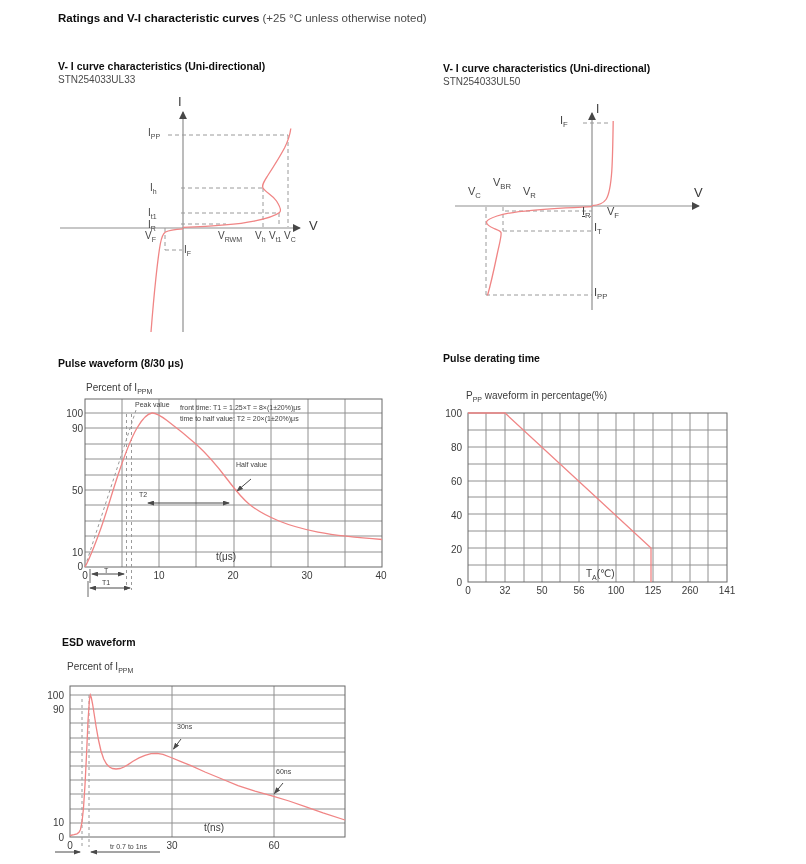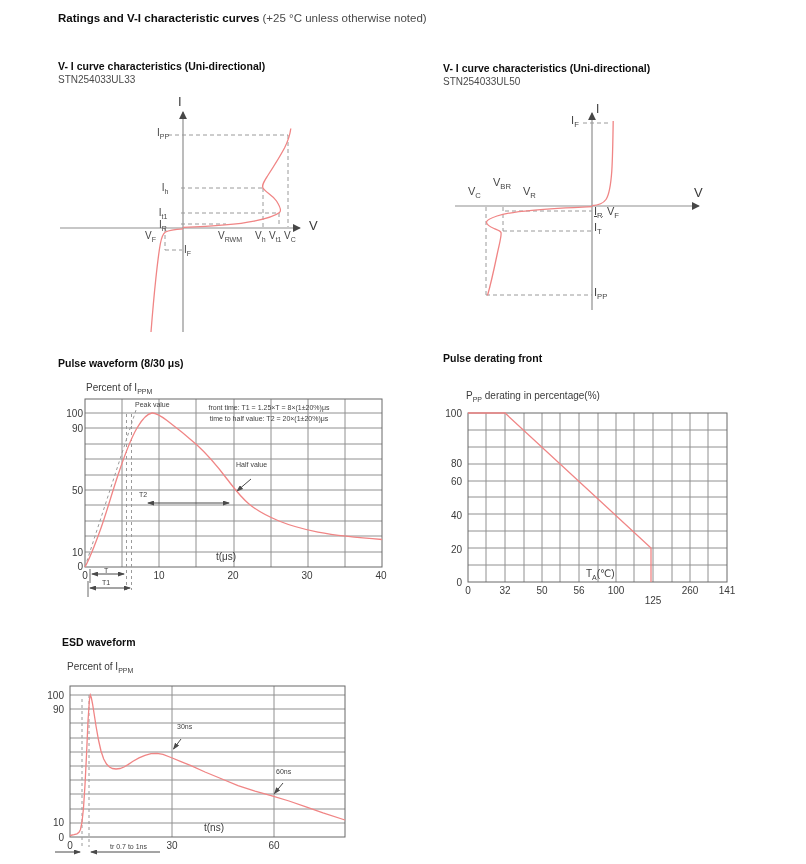--- a/index.html
+++ b/index.html
@@ -5,21 +5,21 @@
   html,body { margin:0; padding:0; background:#ffffff; }
   .page { position:relative; width:806px; height:864px; background:#ffffff;
           font-family:"Liberation Sans","DejaVu Sans",sans-serif; color:#3b3b3b; overflow:hidden; }
   .abs { position:absolute; white-space:nowrap; line-height:1.15; }
   .hd-main { font-size:11.5px; font-weight:bold; color:#0e0e0e; }
   .note { font-weight:normal; color:#4a4a4a; }
   .hd { font-size:10.5px; font-weight:bold; color:#0e0e0e; }
   .part { font-size:10px; color:#4a4a4a; }
   .t10 { font-size:10px; color:#3b3b3b; }
   .t7 { font-size:7px; color:#3f3f3f; }
-  .blk { white-space:nowrap; text-align:center; }
+  .blk { white-space:nowrap; text-align:left; }
   .yt { width:30px; text-align:right; font-size:10px; }
   .ctr { transform:translateX(-50%); }
   .vi { font-size:10px; color:#464646; }
   .vi2 { font-size:11px; color:#464646; }
   .axl { font-size:13px; color:#3a3a3a; }
   sub { font-size:70%; line-height:0; }
   svg { position:absolute; overflow:visible; }
 </style>
 </head>
 <body>
@@ -74,21 +74,21 @@
     <path fill="none" stroke="#f08585" stroke-width="1.3" d="M152,110.7 C158,110.2 163,108.8 166,104.5 C169,100 170.8,90 171.8,76 C172.6,63 173,40 173.2,26"></path>
     <path fill="none" stroke="#f08585" stroke-width="1.3" d="M152,111.7 C135,112.5 110,113.8 92,115.3 C78,116.5 65,118.3 57,121 C51,123 47,125 46.5,126.8 C46.2,129 49.5,131.5 54,133.5 C57.5,135 60.5,135.8 61,137.5 C61.8,140.5 59.5,148 57,160 C54.5,172 50.5,190 47.5,200.5"></path>
   </svg>
 
   <div class="abs" style="left:596px; top:103px; font-size:12px; color:#3a3a3a;">I</div>
   <div class="abs axl" style="left:694px; top:186px;">V</div>
   <div class="abs vi2 blk" style="left:560px; top:114px; width:30px;"><span>I</span><sub>F</sub></div>
   <div class="abs vi2" style="left:468px; top:185px;"><span>V</span><sub>C</sub></div>
   <div class="abs vi2" style="left:493px; top:176px;"><span>V</span><sub>BR</sub></div>
   <div class="abs vi2" style="left:523px; top:185px;"><span>V</span><sub>R</sub></div>
-  <div class="abs vi2" style="left:594px; top:205px;text-decoration:underline;"><span>I</span><sub>R</sub></div>
+  <div class="abs vi2" style="left:582px; top:205px;text-decoration:underline;"><span>I</span><sub>R</sub></div>
   <div class="abs vi2" style="left:607px; top:205px;"><span>V</span><sub>F</sub></div>
   <div class="abs vi2" style="left:594px; top:221px;"><span>I</span><sub>T</sub></div>
   <div class="abs vi2" style="left:594px; top:286px;"><span>I</span><sub>PP</sub></div>
 
   <div class="abs hd" style="left:58px; top:357px;">Pulse waveform (8/30 μs)</div>
   <div class="abs t10" style="left:86px; top:382px;"><span>Percent of </span><span>I</span><sub>PPM</sub></div>
 
   <svg style="left:60px; top:395px;" width="335" height="215" viewBox="0 0 335 215">
     <defs>
       <marker id="am3" viewBox="0 0 7 5" refX="6" refY="2.5" markerWidth="7" markerHeight="5" orient="auto" markerUnits="userSpaceOnUse">
@@ -122,42 +122,42 @@
   <div class="abs t10 ctr" style="left:381px; top:570px;">40</div>
   <div class="abs t10" style="left:216px; top:551px;">t(μs)</div>
   <div class="abs t7" style="left:135px; top:401px;">Peak value</div>
   <div class="abs t7 blk" style="left:180px; top:404px; width:178px;">front time: T1 = 1.25×T = 8×(1±20%)μs</div>
   <div class="abs t7 blk" style="left:180px; top:415px; width:178px;">time to half value: T2 = 20×(1±20%)μs</div>
   <div class="abs t7" style="left:236px; top:461px;">Half value</div>
   <div class="abs t7" style="left:139px; top:491px;">T2</div>
   <div class="abs t7" style="left:104px; top:567px;">T</div>
   <div class="abs t7" style="left:102px; top:579px;">T1</div>
 
-  <div class="abs hd" style="left:443px; top:352px;">Pulse derating front</div>
-  <div class="abs t10" style="left:466px; top:390px;"><span>P</span><sub>PP</sub><span> derating in percentage(%)</span></div>
+  <div class="abs hd" style="left:443px; top:352px;">Pulse derating time</div>
+  <div class="abs t10" style="left:466px; top:390px;"><span>P</span><sub>PP</sub><span> waveform in percentage(%)</span></div>
 
   <svg style="left:440px; top:400px;" width="310" height="200" viewBox="0 0 310 200">
     <path fill="none" stroke="#909090" stroke-width="1" d="M28,30H287 M28,47H287 M28,64H287 M28,81H287 M28,97H287 M28,114H287 M28,131H287 M28,148H287 M28,165H287
              M46,13V182 M65,13V182 M84,13V182 M102,13V182 M120,13V182 M139,13V182 M158,13V182 M176,13V182 M194,13V182 M213,13V182 M232,13V182 M250,13V182 M268,13V182"></path>
     <rect x="28" y="13" width="259" height="169" fill="none" stroke="#686868" stroke-width="1"></rect>
     <path fill="none" stroke="#f08585" stroke-width="1.3" d="M28,13 L65,13 L211,148 L211,182"></path>
   </svg>
 
   <div class="abs yt" style="left:434px; top:408px; width:28px;">100</div>
-  <div class="abs yt" style="left:434px; top:458px; width:28px;">80</div>
+  <div class="abs yt" style="left:434px; top:442px; width:28px;">80</div>
   <div class="abs yt" style="left:434px; top:476px; width:28px;">60</div>
   <div class="abs yt" style="left:434px; top:510px; width:28px;">40</div>
   <div class="abs yt" style="left:434px; top:544px; width:28px;">20</div>
   <div class="abs yt" style="left:434px; top:577px; width:28px;">0</div>
   <div class="abs t10 ctr" style="left:468px; top:585px;">0</div>
   <div class="abs t10 ctr" style="left:505px; top:585px;">32</div>
   <div class="abs t10 ctr" style="left:542px; top:585px;">50</div>
   <div class="abs t10 ctr" style="left:579px; top:585px;">56</div>
   <div class="abs t10 ctr" style="left:616px; top:585px;">100</div>
-  <div class="abs t10 ctr" style="left:653px; top:585px;margin-top:10px;">125</div>
+  <div class="abs t10 ctr" style="left:653px; top:585px;">125</div>
   <div class="abs t10 ctr" style="left:690px; top:585px;">260</div>
   <div class="abs t10 ctr" style="left:727px; top:585px;">141</div>
   <div class="abs t10" style="left:586px; top:568px;"><span>T</span><sub>A</sub><span>(℃)</span></div>
 
   <div class="abs hd" style="left:62px; top:636px;">ESD waveform</div>
   <div class="abs t10" style="left:67px; top:661px;"><span>Percent of </span><span>I</span><sub>PPM</sub></div>
 
   <svg style="left:40px; top:675px;" width="320" height="195" viewBox="0 0 320 195">
     <defs>
       <marker id="am5" viewBox="0 0 7 5" refX="6" refY="2.5" markerWidth="7" markerHeight="5" orient="auto" markerUnits="userSpaceOnUse">

